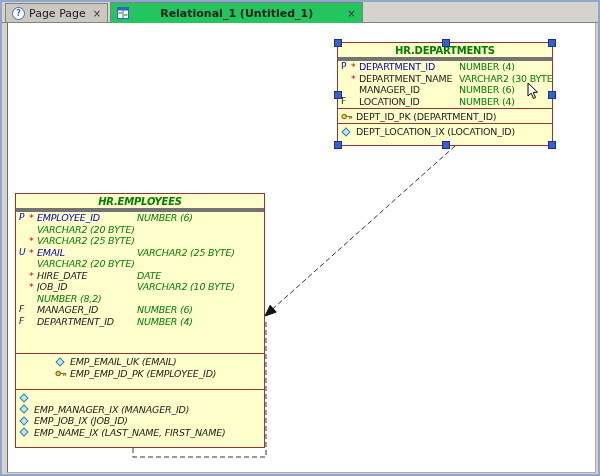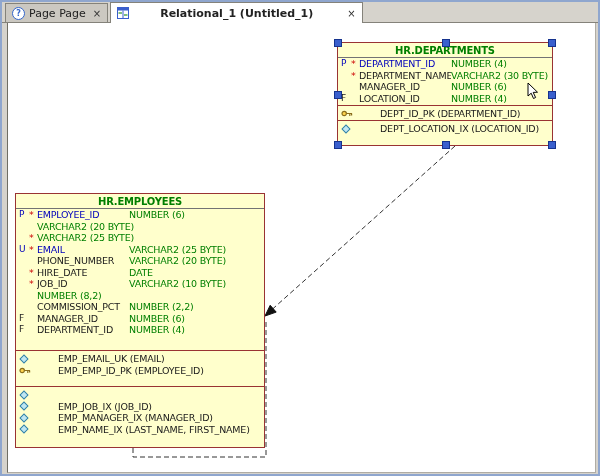--- a/index.html
+++ b/index.html
@@ -6,59 +6,59 @@
   .app{position:relative;width:600px;height:476px;background:#D6D3CC;overflow:hidden;
        box-shadow:inset 0 0 0 2px #8FA6CE;font-family:"DejaVu Sans",sans-serif;}
 
   
   .tabbar{position:absolute;left:2px;top:2px;right:2px;height:21px;background:#D6D3CC;
           border-bottom:1px solid #84827A;display:flex;align-items:flex-end;padding-left:3px;
           box-sizing:border-box;z-index:30;}
   .tab{display:flex;align-items:center;gap:4px;height:18px;padding:0 6px;border:1px solid #84827A;
        border-bottom:none;background:#CBC8C1;margin-right:2px;font-size:11px;color:#222;
        white-space:nowrap;cursor:default;}
-  .tab.active{background:#ffffff;font-weight:bold;height:20px;margin-bottom:-1px;z-index:2;gap:31px;}
+  .tab.active{background:#22c55e;font-weight:bold;height:20px;margin-bottom:-1px;z-index:2;gap:31px;}
   .tab-close{font-size:10px;color:#333;margin-left:3px;font-weight:normal;}
   .help-badge{width:11px;height:11px;border-radius:50%;background:#FFF;border:1px solid #3366CC;
               color:#3366CC;font-size:8px;font-weight:bold;display:inline-flex;align-items:center;
               justify-content:center;flex:0 0 auto;}
   .tab-icon{display:inline-flex;flex:0 0 auto;}
 
   
   .canvas{position:absolute;left:7px;top:22px;width:589px;height:451px;background:#FFFFFF;
           border:1px solid;border-color:#6F6E64 #AFACA4 #AFACA4 #6F6E64;box-sizing:border-box;z-index:1;}
 
   
   .overlay{position:absolute;left:0;top:0;z-index:5;pointer-events:none;}
   .rel{stroke:#333;stroke-width:1;stroke-dasharray:5 3;fill:none;}
 
   
   .entity{position:absolute;background:#FFFFCC;border:1px solid #993333;display:flex;
           flex-direction:column;font-size:9.5px;z-index:10;box-sizing:border-box;letter-spacing:-0.2px;}
   .t-dep{left:337px;top:42px;width:216px;height:104px;}
-  .t-emp{left:15px;top:193px;width:250px;height:255px;}
+  .t-emp{left:15px;top:193px;width:250px;height:255px;font-style:italic;}
   .entity-title{font-weight:bold;color:#007F00;text-align:center;padding:2px 0 1px;font-size:10px;
-                border-bottom:1px solid #737373;flex:0 0 auto;}
+                border-bottom:4px solid #737373;flex:0 0 auto;}
   .entity-cols{overflow:hidden;flex:0 0 auto;}
   .t-dep .entity-cols{height:47px;}
   .t-emp .entity-cols{height:141px;}
   .col-row{display:flex;line-height:11.5px;height:11.5px;padding-left:3px;white-space:nowrap;}
   .col-flag{width:10px;color:#0000BB;font-size:9px;flex:0 0 auto;}
   .col-flag.flag-f{color:#222;}
   .col-mand{width:8px;color:#CC0000;flex:0 0 auto;}
-  .col-name{width:92px;color:#1A1A1A;flex:0 0 auto;overflow:hidden;}
+  .col-name{width:100px;color:#1A1A1A;flex:0 0 auto;overflow:hidden;}
   .col-name.emph{color:#0000BB;}
   .col-type{color:#007F00;flex:1;overflow:hidden;}
   .entity-sec{border-top:1px solid #993333;padding:2px 0 1px;box-sizing:border-box;}
   .t-dep .sec-keys{height:15px;}
-  .t-emp .sec-keys{height:36px;}
+  .t-emp .sec-keys{height:36px;padding-left:36px;}
   .sec-indexes{flex:1;text-align:center;}
   .sec-row{display:flex;align-items:center;line-height:11.5px;height:11.5px;padding-left:3px;white-space:nowrap;}
   .sec-icon{width:15px;display:inline-flex;flex:0 0 auto;}
-  .sec-label{color:#1A1A1A;margin-left:24px;}
+  .sec-label{color:#1A1A1A;}
 
   
   .handle{position:absolute;width:6px;height:6px;background:#3A5FCD;border:1px solid #16338E;z-index:20;}
   .h-tl{left:-4px;top:-4px;} .h-tm{left:104px;top:-4px;} .h-tr{right:-4px;top:-4px;}
   .h-ml{left:-4px;top:48px;} .h-mr{right:-4px;top:48px;}
   .h-bl{left:-4px;bottom:-4px;} .h-bm{left:104px;bottom:-4px;} .h-br{right:-4px;bottom:-4px;}
 
   .cursor{position:absolute;z-index:50;}
 </style>
 </head>
@@ -179,45 +179,38 @@
         </div>
         <div class="col-row">
           <span class="col-flag">U</span>
           <span class="col-mand">*</span>
           <span class="col-name emph">EMAIL</span>
           <span class="col-type">VARCHAR2 (25 BYTE)</span>
         </div>
         <div class="col-row">
           <span class="col-flag"></span>
           <span class="col-mand"></span>
-          <span class="col-name">PHONE_NUMBER</span>
           <span class="col-type">VARCHAR2 (20 BYTE)</span>
         </div>
         <div class="col-row">
           <span class="col-flag"></span>
           <span class="col-mand">*</span>
           <span class="col-name">HIRE_DATE</span>
           <span class="col-type">DATE</span>
         </div>
         <div class="col-row">
           <span class="col-flag"></span>
           <span class="col-mand">*</span>
           <span class="col-name">JOB_ID</span>
           <span class="col-type">VARCHAR2 (10 BYTE)</span>
         </div>
         <div class="col-row">
           <span class="col-flag"></span>
           <span class="col-mand"></span>
           <span class="col-type">NUMBER (8,2)</span>
-        </div>
-        <div class="col-row">
-          <span class="col-flag"></span>
-          <span class="col-mand"></span>
-          <span class="col-name">COMMISSION_PCT</span>
-          <span class="col-type">NUMBER (2,2)</span>
         </div>
         <div class="col-row">
           <span class="col-flag flag-f">F</span>
           <span class="col-mand"></span>
           <span class="col-name">MANAGER_ID</span>
           <span class="col-type">NUMBER (6)</span>
         </div>
         <div class="col-row">
           <span class="col-flag flag-f">F</span>
           <span class="col-mand"></span>
@@ -251,29 +244,29 @@
               <rect x="2.2" y="2.2" width="5.6" height="5.6" transform="rotate(45 5 5)" fill="#BFE6F2" stroke="#2E7FA8"></rect>
             </svg>
           </span>
         </div>
         <div class="sec-row">
           <span class="sec-icon">
             <svg width="10" height="10" viewBox="0 0 10 10">
               <rect x="2.2" y="2.2" width="5.6" height="5.6" transform="rotate(45 5 5)" fill="#BFE6F2" stroke="#2E7FA8"></rect>
             </svg>
           </span>
+          <span class="sec-label">EMP_MANAGER_IX (MANAGER_ID)</span>
+        </div>
+        <div class="sec-row">
+          <span class="sec-icon">
+            <svg width="10" height="10" viewBox="0 0 10 10">
+              <rect x="2.2" y="2.2" width="5.6" height="5.6" transform="rotate(45 5 5)" fill="#BFE6F2" stroke="#2E7FA8"></rect>
+            </svg>
+          </span>
           <span class="sec-label">EMP_JOB_IX (JOB_ID)</span>
-        </div>
-        <div class="sec-row">
-          <span class="sec-icon">
-            <svg width="10" height="10" viewBox="0 0 10 10">
-              <rect x="2.2" y="2.2" width="5.6" height="5.6" transform="rotate(45 5 5)" fill="#BFE6F2" stroke="#2E7FA8"></rect>
-            </svg>
-          </span>
-          <span class="sec-label">EMP_MANAGER_IX (MANAGER_ID)</span>
         </div>
         <div class="sec-row">
           <span class="sec-icon">
             <svg width="10" height="10" viewBox="0 0 10 10">
               <rect x="2.2" y="2.2" width="5.6" height="5.6" transform="rotate(45 5 5)" fill="#BFE6F2" stroke="#2E7FA8"></rect>
             </svg>
           </span>
           <span class="sec-label">EMP_NAME_IX (LAST_NAME, FIRST_NAME)</span>
         </div>
       </div>

